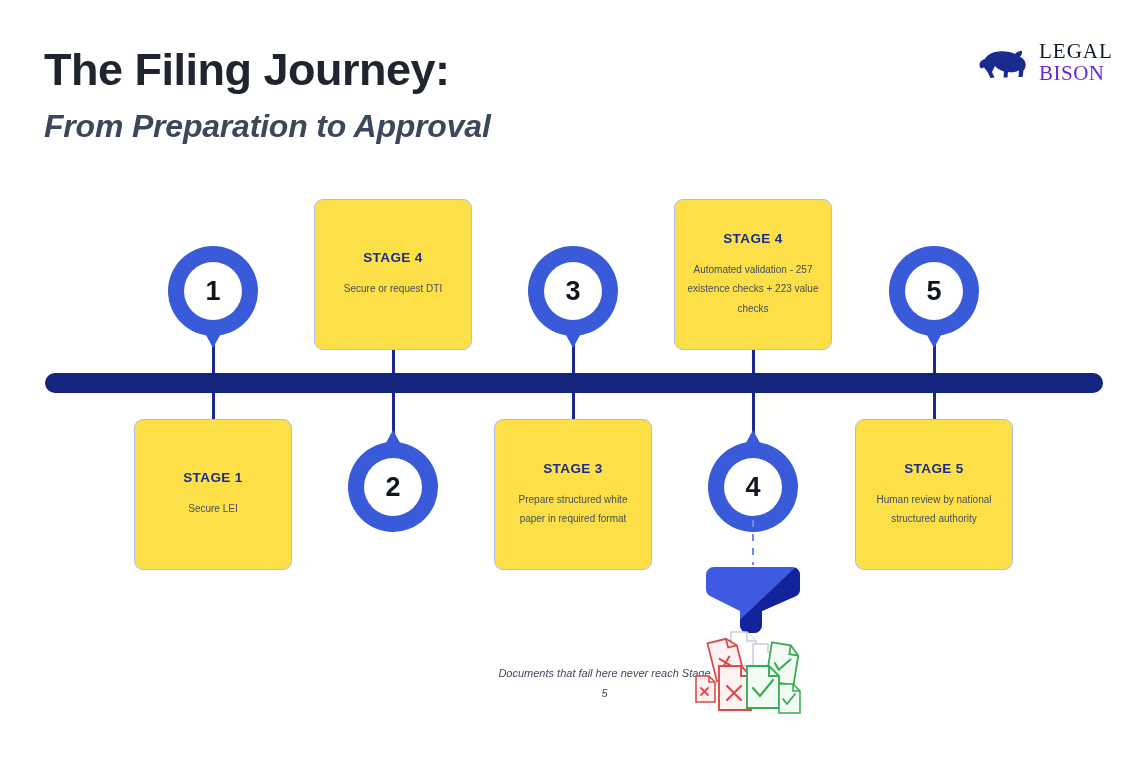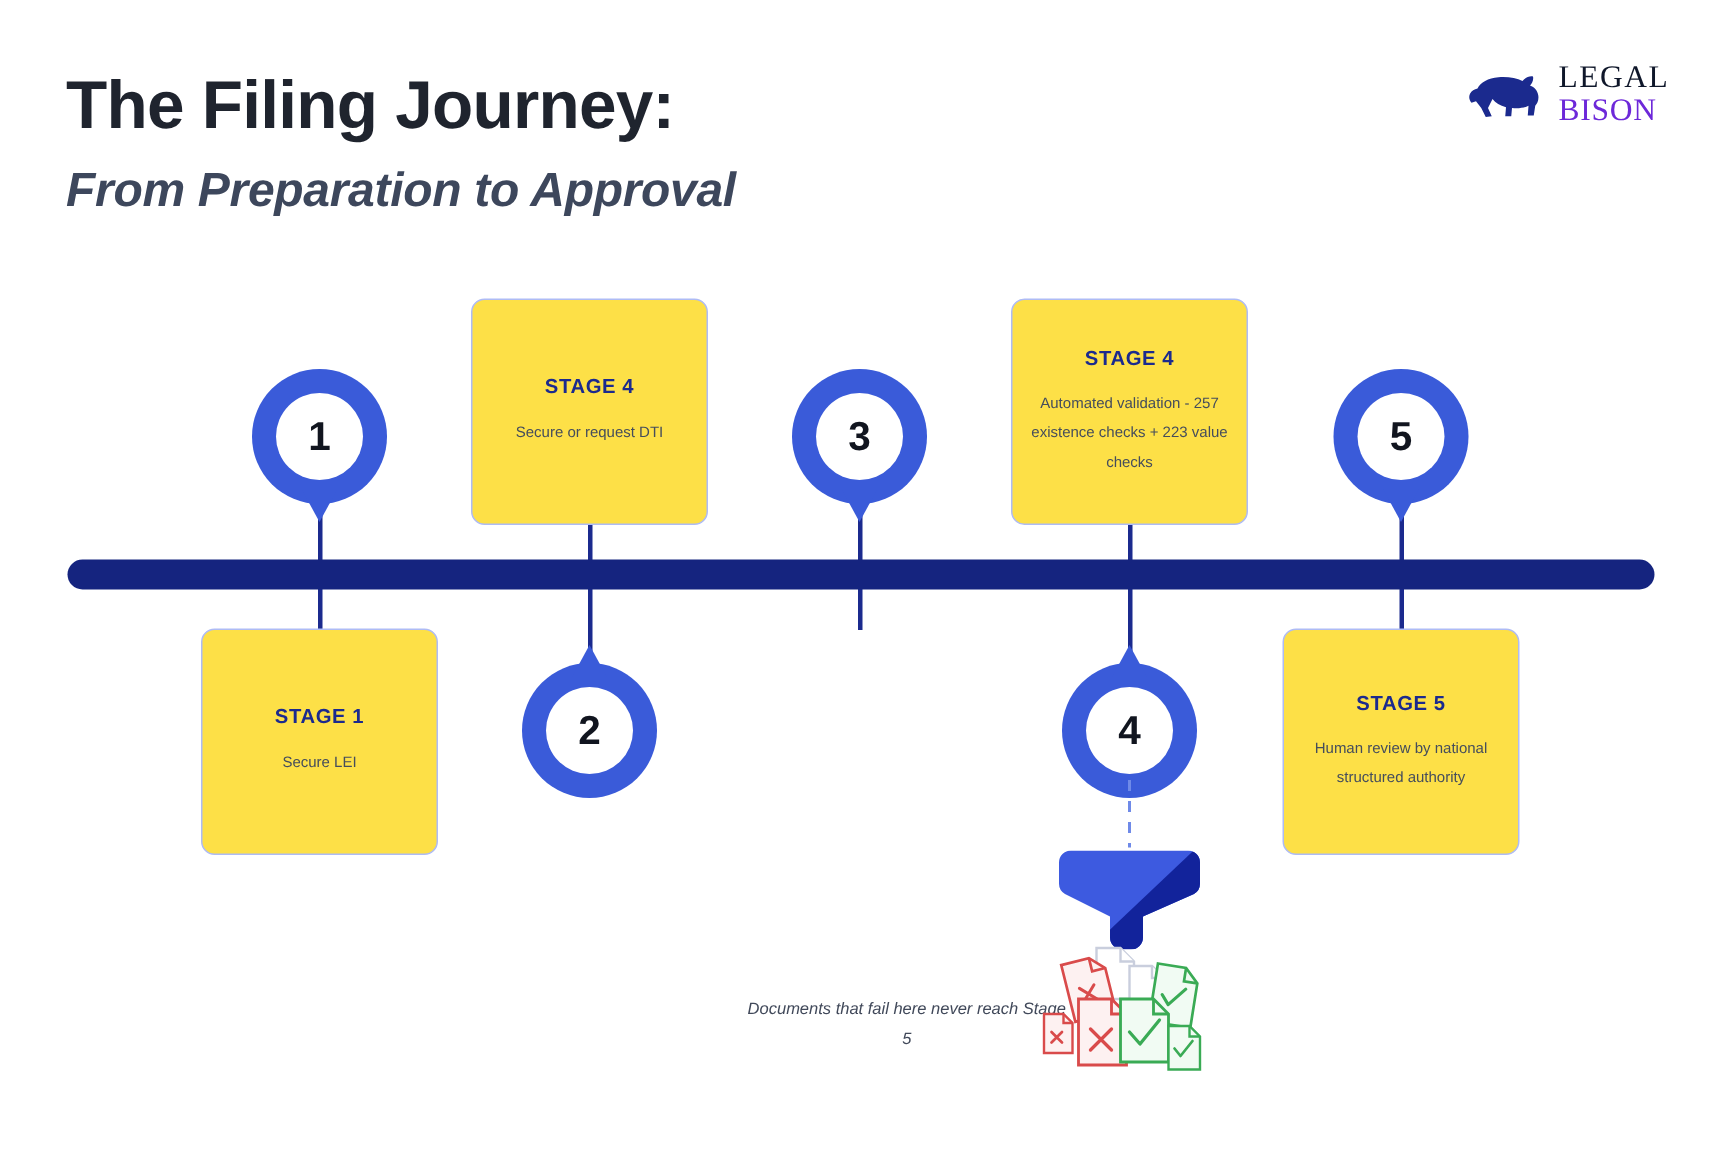--- a/index.html
+++ b/index.html
@@ -131,20 +131,24 @@
   <div class="card" style="left:674px;top:199px;height:151px;">
     <div class="stage">STAGE 4</div>
     <div class="desc">Automated validation - 257 existence checks + 223 value checks</div>
   </div>
 
   <div class="card" style="left:134px;top:419px;height:151px;">
     <div class="stage">STAGE 1</div>
     <div class="desc">Secure LEI</div>
   </div>
 
+  <div class="card" style="left:494px;top:419px;height:151px;">
+    <div class="stage">STAGE 3</div>
+    <div class="desc">Prepare structured white paper in required format</div>
+  </div>
 
   <div class="card" style="left:855px;top:419px;height:151px;">
     <div class="stage">STAGE 5</div>
     <div class="desc">Human review by national structured authority</div>
   </div>
 
   <div class="pin down" style="left:168px;top:246px;">
     <div class="ring"></div>
     <div class="tail"></div>
     <div class="hole">1</div>

